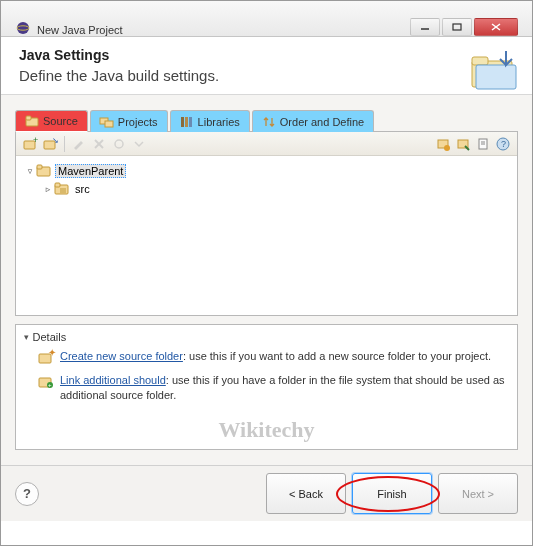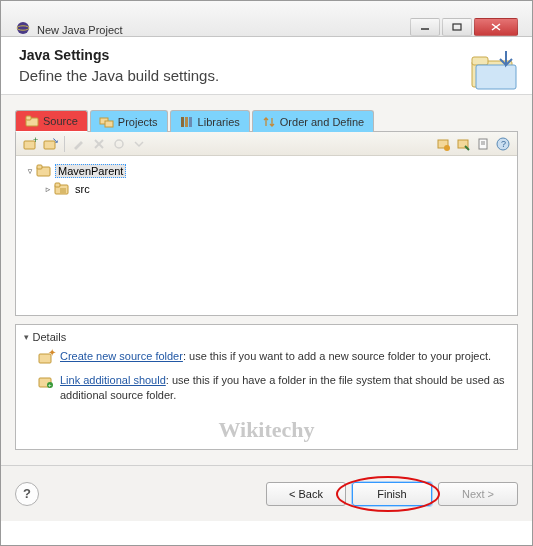--- a/index.html
+++ b/index.html
@@ -132,21 +132,21 @@
   }
   .help-btn {
     width:24px; height:24px; border-radius:50%;
     border:1px solid #b0b0b0;
     background:#fdfdfd;
     display:inline-flex; align-items:center; justify-content:center;
     color:#555; font-weight:bold; font-size:13px;
   }
   .footer .spacer { flex:1; }
   .btn {
-    min-width: 80px; height: 24px;
+    min-width: 80px; height: 41px;
     border: 1px solid #a9a9a9;
     background: linear-gradient(to bottom,#fdfdfd,#ececec);
     border-radius: 3px;
     margin-left: 6px;
     display:inline-flex; align-items:center; justify-content:center;
     color:#222;
   }
   .btn.disabled { color:#9a9a9a; }
   .btn.primary {
     border-color:#3399ff;

